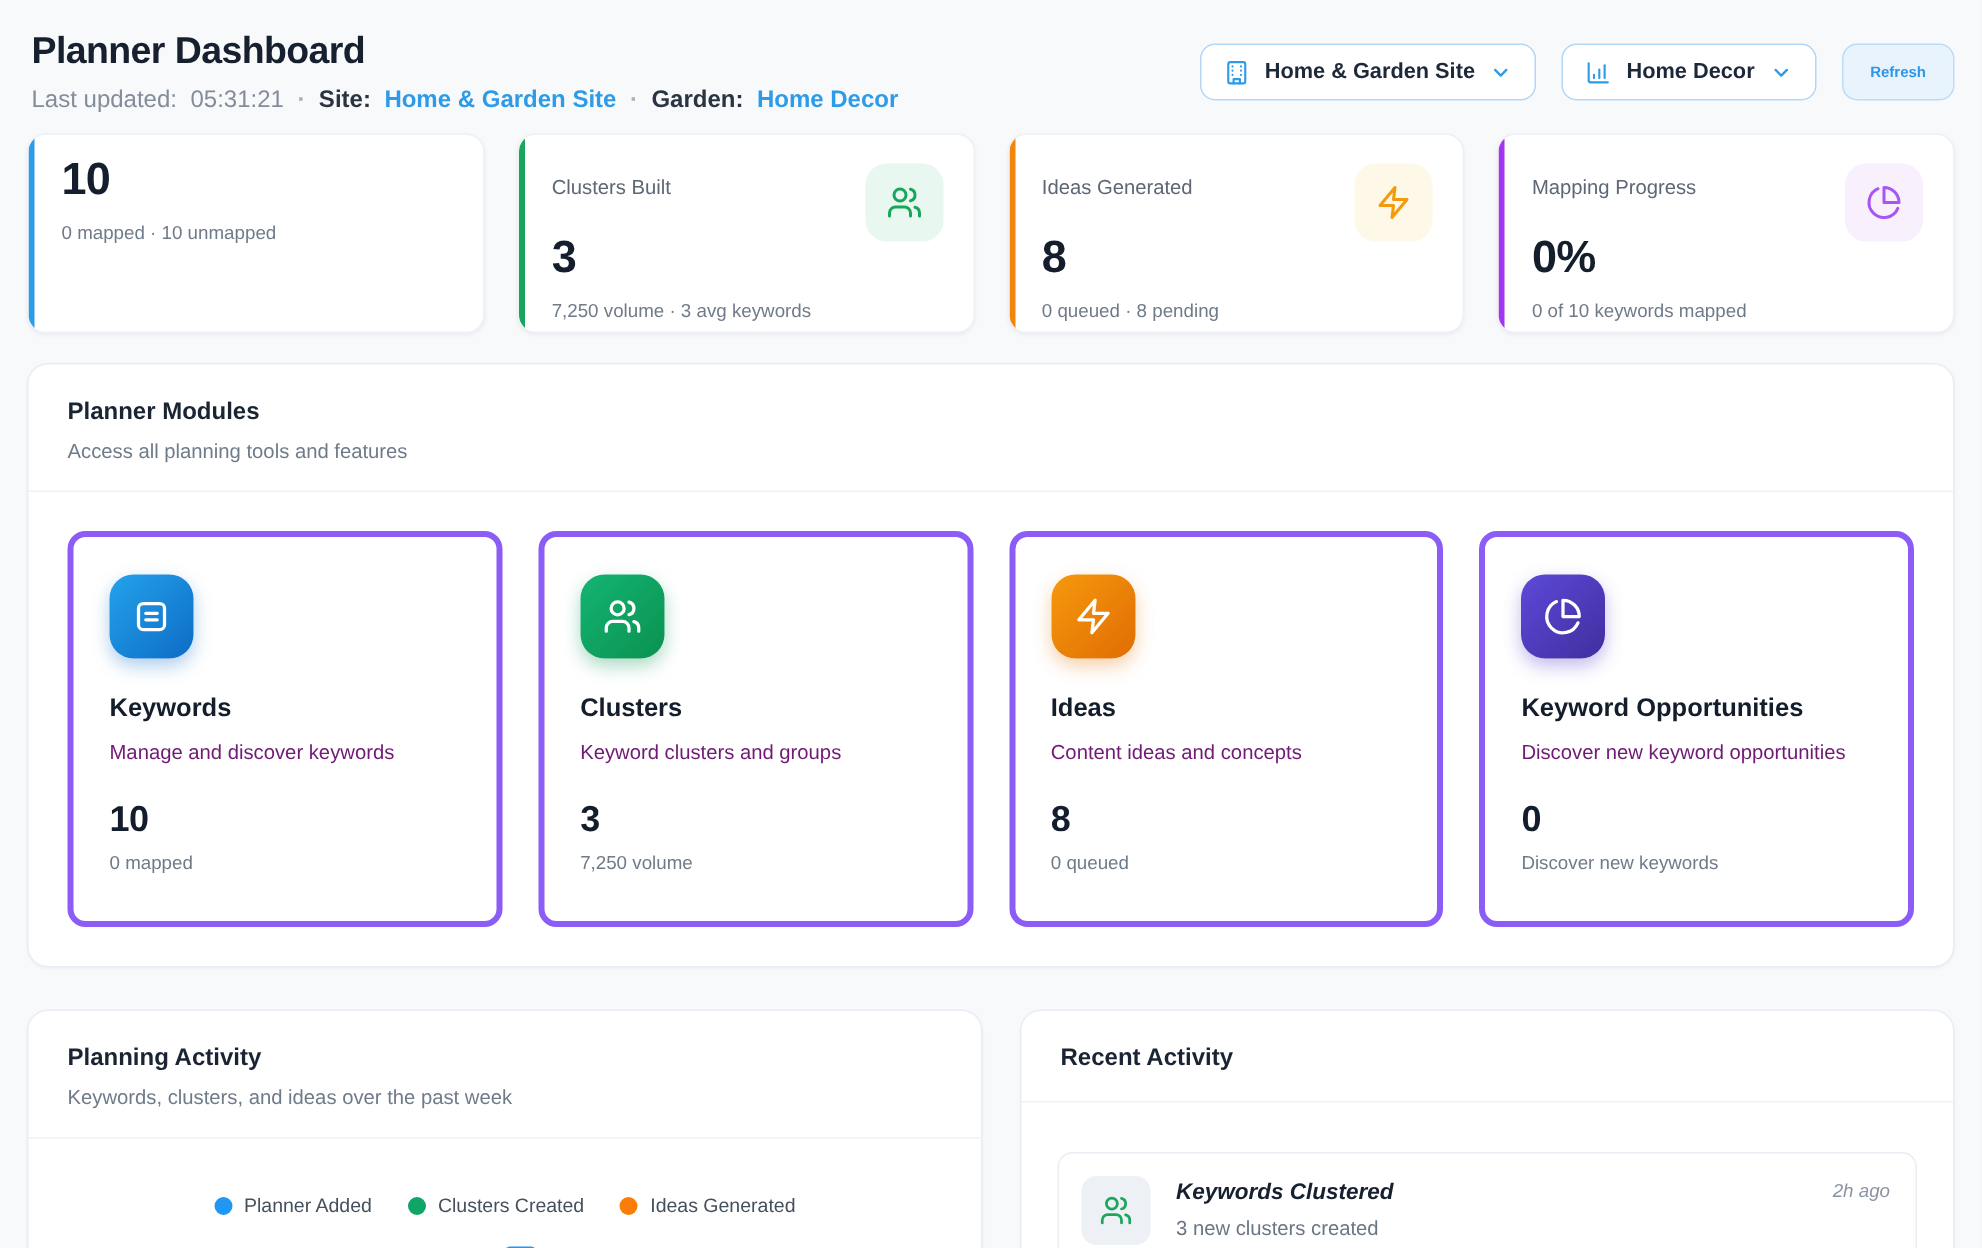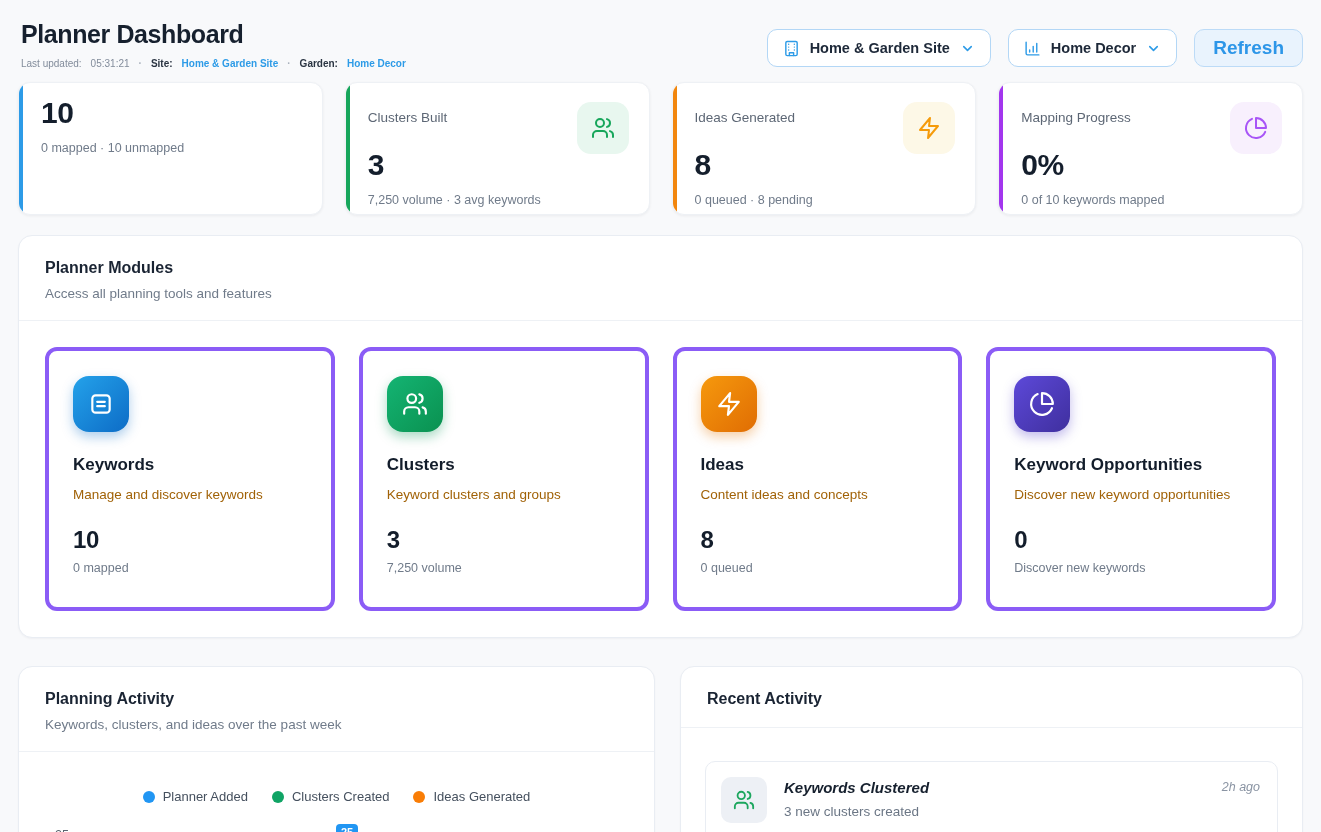--- a/index.html
+++ b/index.html
@@ -5,34 +5,34 @@
   * { box-sizing: border-box; margin: 0; padding: 0; }
   html,body { background:#eef0f3; }
   body { font-family:"Liberation Sans", sans-serif; }
   .page {
     position:relative; width:1321px; height:832px; overflow:hidden;
     background:#f8f9fb; margin:0 auto;
   }
   
   .header { display:flex; justify-content:space-between; align-items:flex-start; padding:20px 18px 0 21px; }
   .page-title { font-size:25px; font-weight:700; color:#16202e; letter-spacing:-0.4px; }
-  .meta { margin-top:9px; font-size:10px; color:#828c9b; display:flex; align-items:flex-start; gap:9px; }
+  .meta { margin-top:9px; font-size:16px; color:#828c9b; display:flex; align-items:flex-start; gap:9px; }
   .meta .lbl { color:#2a3442; font-weight:700; }
   .meta .link { color:#2d9be7; font-weight:700; text-decoration:none; cursor:pointer; }
   .meta .dot { color:#aab2bd; font-weight:700; }
   .controls { display:flex; gap:17px; margin-top:9px; }
   .select-btn {
     display:flex; align-items:center; gap:10px; height:38px; padding:0 15px;
     background:#ffffff; border:1.5px solid #b3d7f6; border-radius:10px;
     font-size:14.5px; font-weight:700; color:#1d2838; cursor:pointer; font-family:inherit;
   }
   .select-btn svg { display:block; }
   .refresh-btn {
     height:38px; padding:0 18px; background:#e9f3fd; border:1.5px solid #bcdbf7;
-    border-radius:10px; font-size:19px; font-weight:700; color:#2d96e8; cursor:pointer; font-family:inherit;
+    border-radius:10px; font-size:10px; font-weight:700; color:#2d96e8; cursor:pointer; font-family:inherit;
   }
   
   .stats-row { display:flex; gap:22px; padding:0 18px; margin-top:13px; }
   .stat-card {
     flex:1; background:#fff; border:1px solid #eef1f5; border-radius:12px;
     box-shadow:0 1px 3px rgba(16,24,40,0.06); padding:19px 20px 18px 22px;
     position:relative; overflow:hidden; height:133px;
   }
   .stat-card::before { content:""; position:absolute; left:0; top:0; bottom:0; width:4px; }
   .stat-card.acc-blue::before   { background:#2d9be7; }
@@ -55,21 +55,21 @@
   .panel-sub { font-size:13.5px; color:#707b8a; margin-top:9px; }
   .modules-panel { margin:20px 18px 0 18px; }
   .modules-grid { display:grid; grid-template-columns:repeat(4,1fr); gap:24px; padding:26px; }
   .module-card { background:#fff; border:4px solid #8b5cf6; border-radius:12px; padding:25px 24px 32px 24px; cursor:pointer; }
   .module-tile { width:56px; height:56px; border-radius:16px; display:flex; align-items:center; justify-content:center; color:#fff; }
   .tile-blue   { background:linear-gradient(135deg,#24a2ea,#0d6cc6); box-shadow:0 5px 12px rgba(23,115,200,0.35); }
   .tile-green  { background:linear-gradient(135deg,#14b473,#0a9150); box-shadow:0 5px 12px rgba(12,150,85,0.35); }
   .tile-orange { background:linear-gradient(135deg,#f6990d,#e06d03); box-shadow:0 5px 12px rgba(230,120,10,0.35); }
   .tile-purple { background:linear-gradient(135deg,#5d49d9,#3f2f9e); box-shadow:0 5px 12px rgba(80,60,200,0.35); }
   .module-title { font-size:17px; font-weight:700; color:#131d2b; margin-top:23px; }
-  .module-desc { font-size:13.5px; color:#a16207; margin-top:12px; }
+  .module-desc { font-size:13.5px; color:#701a75; margin-top:12px; }
   .module-value { font-size:24px; font-weight:800; color:#131d2b; margin-top:24px; letter-spacing:-0.3px; }
   .module-sub { font-size:12.5px; color:#707b8a; margin-top:7px; }
   
   .bottom-row { display:flex; gap:25px; margin:28px 18px 0 18px; height:420px; }
   .activity-panel { width:637px; flex:0 0 auto; }
   .recent-panel { flex:1; }
   
   .chart-legend { display:flex; justify-content:center; gap:24px; margin-top:37px; font-size:13px; color:#45505e; }
   .legend-item { display:flex; align-items:center; gap:8px; cursor:pointer; }
   .legend-dot { width:12px; height:12px; border-radius:50%; }

